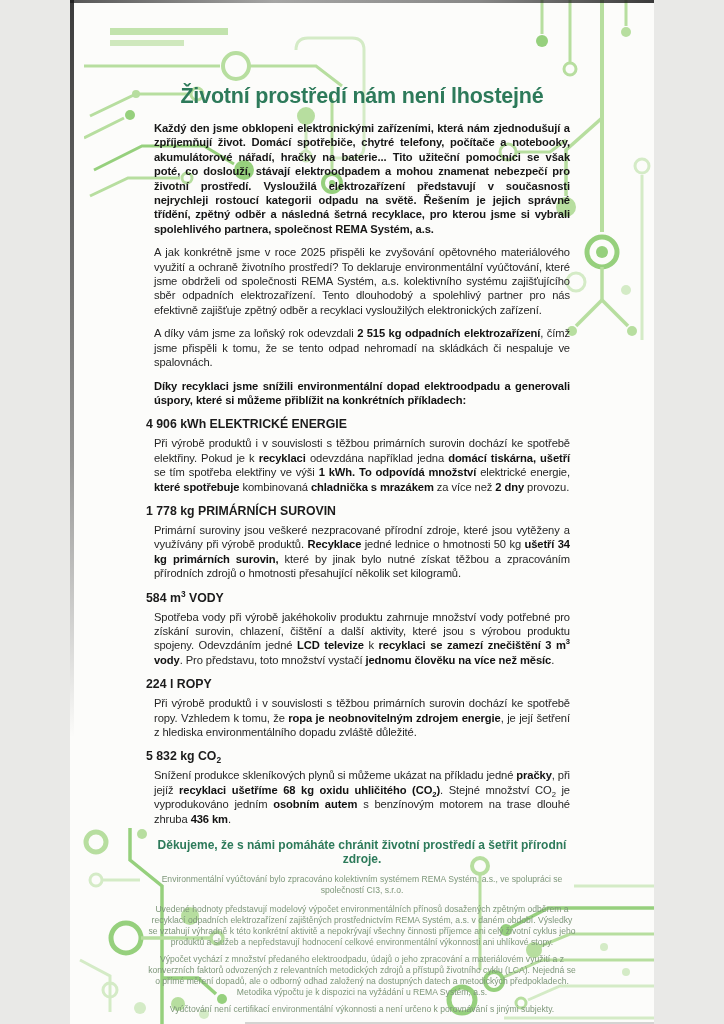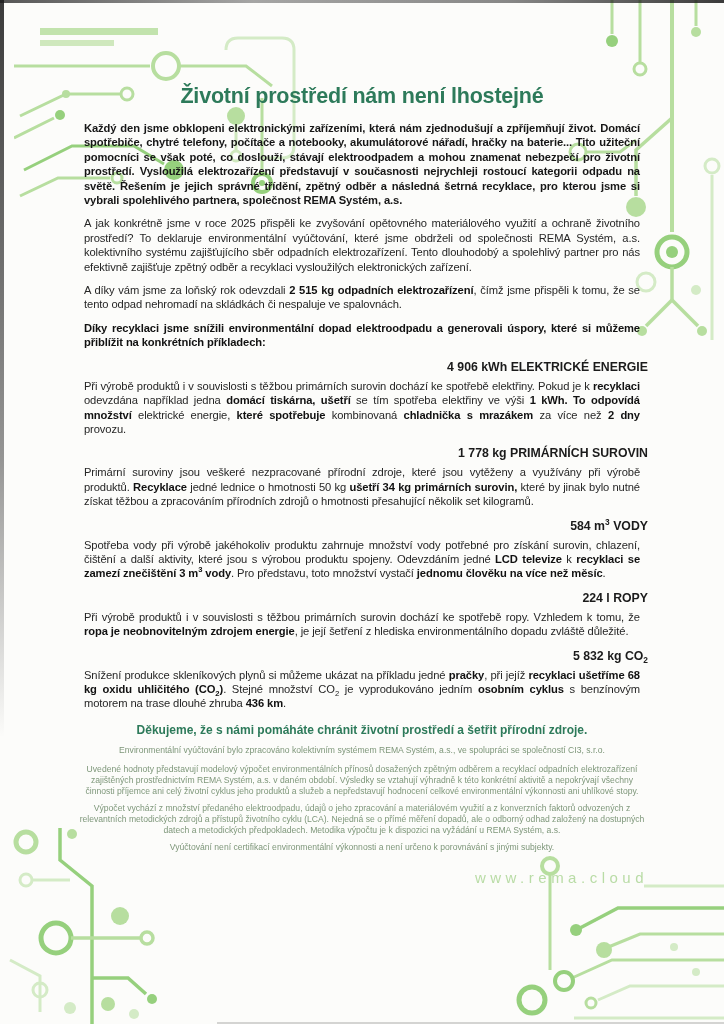--- a/index.html
+++ b/index.html
@@ -1,18 +1,18 @@
 <!DOCTYPE html>
 <html lang="cs"><head>
 <meta charset="utf-8">
 <style>
   html,body{margin:0;padding:0;background:#e9e9e7;}
   .page{
     position:relative;
-    width:724px;height:1024px;
+    width:584px;height:1024px;
     margin:0 auto;
     background:#fcfcfa;
     overflow:hidden;
     font-family:"Liberation Sans","DejaVu Sans",sans-serif;
   }
   
   .edge-top{position:absolute;top:0;left:0;width:100%;height:3px;
     background:linear-gradient(to right,rgba(45,45,45,.8),rgba(60,60,60,.45) 35%,rgba(40,40,40,.55) 70%,rgba(25,25,25,.85));z-index:3;}
   .edge-left{position:absolute;top:0;left:0;width:4px;height:100%;
     background:linear-gradient(to bottom,rgba(25,25,25,.85),rgba(25,25,25,.45) 45%,rgba(25,25,25,0) 72%);z-index:3;}
@@ -27,21 +27,21 @@
   .content{position:relative;z-index:2;padding:84px 76px 0;}
 
   h1.title{font-size:21.5px;font-weight:700;color:#2d7a5a;text-align:center;
     margin:0 0 12px;letter-spacing:-.2px;}
 
   .body-p{font-size:11.2px;line-height:14.4px;text-align:justify;color:#262626;
     margin:0 8px 9px;letter-spacing:-.1px;}
   .body-p b{color:#111;}
   .lead b{color:#161616;}
 
-  .sec-h{font-size:12.3px;font-weight:700;color:#1b1b1b;margin:10px 0 5px;text-align:right;}
+  .sec-h{font-size:12.3px;font-weight:700;color:#1b1b1b;margin:10px 0 5px;}
   sup{font-size:68%;line-height:0;vertical-align:super;}
   sub{font-size:68%;line-height:0;vertical-align:sub;}
 
   .thanks{font-size:12px;font-weight:700;color:#2d7a5a;text-align:center;margin:12px 0 3px;}
   .processed{font-size:8.6px;color:#7e977a;text-align:center;margin:8px 0 8px;line-height:11px;}
   .footnote{font-size:8.6px;line-height:11px;color:#7e977a;text-align:center;margin:0 0 6px;}
   .website{margin-top:16px;text-align:right;font-size:15px;letter-spacing:.3em;color:#b9dca6;}
 </style>
 </head>
 <body>
@@ -170,21 +170,21 @@
       <p class="body-p">Spotřeba vody při výrobě jakéhokoliv produktu zahrnuje množství vody potřebné pro získání surovin, chlazení, čištění a další aktivity, které jsou s výrobou produktu spojeny. Odevzdáním jedné <b>LCD televize</b> k <b>recyklaci se zamezí znečištění 3 m</b><b><sup>3</sup></b><b> vody</b>. Pro představu, toto množství vystačí <b>jednomu člověku na více než měsíc</b>.</p>
     </section>
 
     <section>
       <h2 class="sec-h">224 l ROPY</h2>
       <p class="body-p">Při výrobě produktů i v souvislosti s těžbou primárních surovin dochází ke spotřebě ropy. Vzhledem k tomu, že <b>ropa je neobnovitelným zdrojem energie</b>, je její šetření z hlediska environmentálního dopadu zvláště důležité.</p>
     </section>
 
     <section>
       <h2 class="sec-h">5 832 kg CO<sub>2</sub></h2>
-      <p class="body-p">Snížení produkce skleníkových plynů si můžeme ukázat na příkladu jedné <b>pračky</b>, při jejíž <b>recyklaci ušetříme 68 kg oxidu uhličitého (CO</b><b><sub>2</sub></b><b>)</b>. Stejné množství CO<sub>2</sub> je vyprodukováno jedním <b>osobním cyklus</b> s benzínovým motorem na trase dlouhé zhruba <b>436 km</b>.</p>
+      <p class="body-p">Snížení produkce skleníkových plynů si můžeme ukázat na příkladu jedné <b>pračky</b>, při jejíž <b>recyklaci ušetříme 68 kg oxidu uhličitého (CO</b><b><sub>2</sub></b><b>)</b>. Stejné množství CO<sub>2</sub> je vyprodukováno jedním <b>osobním autem</b> s benzínovým motorem na trase dlouhé zhruba <b>436 km</b>.</p>
     </section>
 
     <section>
     </section>
 
     <p class="thanks">Děkujeme, že s námi pomáháte chránit životní prostředí a šetřit přírodní zdroje.</p>
     <p class="processed">Environmentální vyúčtování bylo zpracováno kolektivním systémem REMA Systém, a.s., ve spolupráci se společností CI3, s.r.o.</p>
 
     <p class="footnote">Uvedené hodnoty představují modelový výpočet environmentálních přínosů dosažených zpětným odběrem a recyklací odpadních elektrozařízení zajištěných prostřednictvím REMA Systém, a.s. v daném období. Výsledky se vztahují výhradně k této konkrétní aktivitě a nepokrývají všechny činnosti příjemce ani celý životní cyklus jeho produktů a služeb a nepředstavují hodnocení celkové environmentální výkonnosti ani uhlíkové stopy.</p>
     <p class="footnote">Výpočet vychází z množství předaného elektroodpadu, údajů o jeho zpracování a materiálovém využití a z konverzních faktorů odvozených z relevantních metodických zdrojů a přístupů životního cyklu (LCA). Nejedná se o přímé měření dopadů, ale o odborný odhad založený na dostupných datech a metodických předpokladech. Metodika výpočtu je k dispozici na vyžádání u REMA Systém, a.s.</p>

